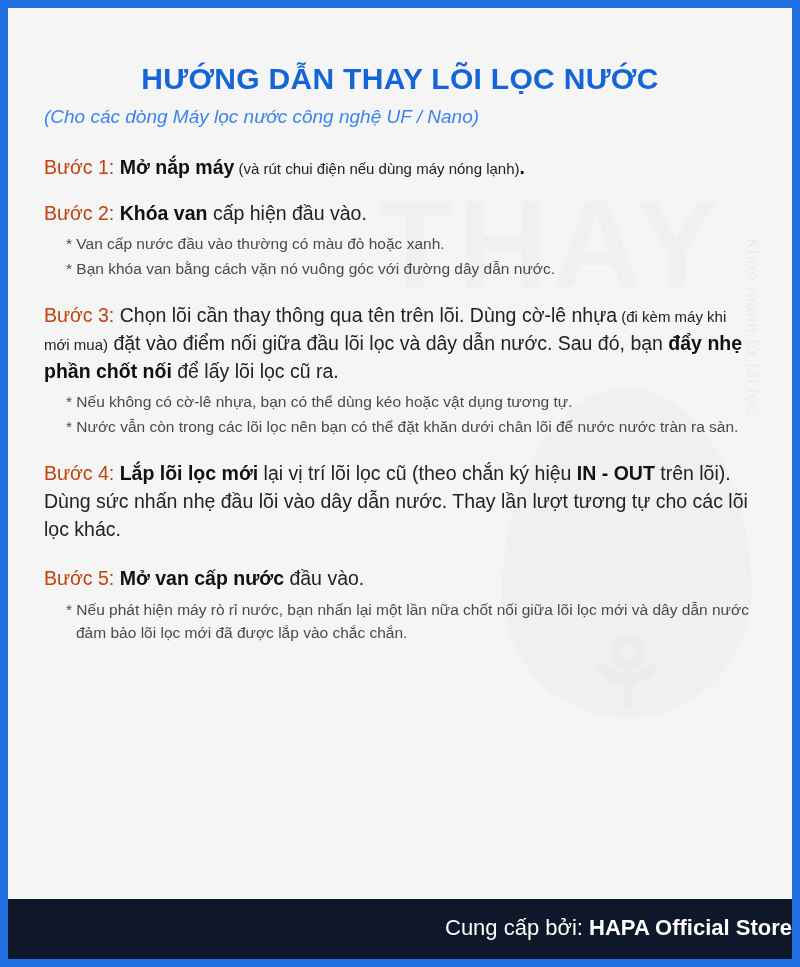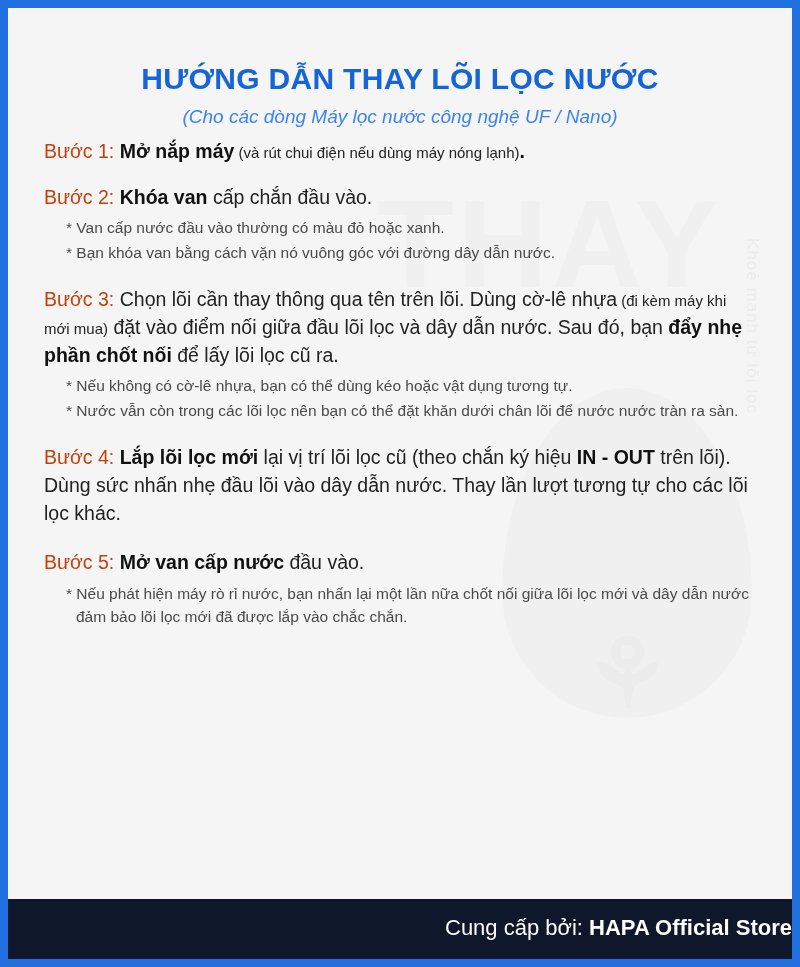--- a/index.html
+++ b/index.html
@@ -85,25 +85,24 @@
   }
   .title {
     text-align: center;
     color: #1565d8;
     font-size: 30px;
     font-weight: bold;
     letter-spacing: 0.3px;
     margin: 6px 0 10px 0;
   }
   .subtitle {
-    text-align: center;
     color: #3b84ee;
     font-size: 19px;
     font-style: italic;
-    margin-bottom: 10px;
+    margin-bottom: 26px;
   }
   .step {
     margin-bottom: 14px;
   }
   .step-body {
     font-size: 19.5px;
     color: #222222;
     line-height: 1.42;
   }
   .step-label {
@@ -158,21 +157,21 @@
     </div>
 
     <div class="content">
       <div class="title">HƯỚNG DẪN THAY LÕI LỌC NƯỚC</div>
       <div class="subtitle">(Cho các dòng Máy lọc nước công nghệ UF / Nano)</div>
       <div id="steps">
           <div class="step gap-md">
             <div class="step-body"><span class="step-label">Bước 1:</span><span class="b"> Mở nắp máy</span><span class="small"> (và rút chui điện nếu dùng máy nóng lạnh)</span><span class="b">.</span></div>
           </div>
           <div class="step gap-lg">
-            <div class="step-body"><span class="step-label">Bước 2:</span><span class="b"> Khóa van</span><span> cấp chắn đầu vào.</span></div>
+            <div class="step-body"><span class="step-label">Bước 2:</span><span class="b"> Khóa van</span><span> cấp hiện đầu vào.</span></div>
             <div class="notes">
               <div class="note">* Van cấp nước đầu vào thường có màu đỏ hoặc xanh.</div>
               <div class="note">* Bạn khóa van bằng cách vặn nó vuông góc với đường dây dẫn nước.</div>
             </div>
           </div>
           <div class="step gap-lg">
             <div class="step-body"><span class="step-label">Bước 3:</span><span> Chọn lõi cần thay thông qua tên trên lõi. Dùng cờ-lê nhựa</span><span class="small"> (đi kèm máy khi mới mua)</span><span> đặt vào điểm nối giữa đầu lõi lọc và dây dẫn nước. Sau đó, bạn </span><span class="b">đẩy nhẹ phần chốt nối</span><span> để lấy lõi lọc cũ ra.</span></div>
             <div class="notes">
               <div class="note">* Nếu không có cờ-lê nhựa, bạn có thể dùng kéo hoặc vật dụng tương tự.</div>
               <div class="note">* Nước vẫn còn trong các lõi lọc nên bạn có thể đặt khăn dưới chân lõi để nước nước tràn ra sàn.</div>

